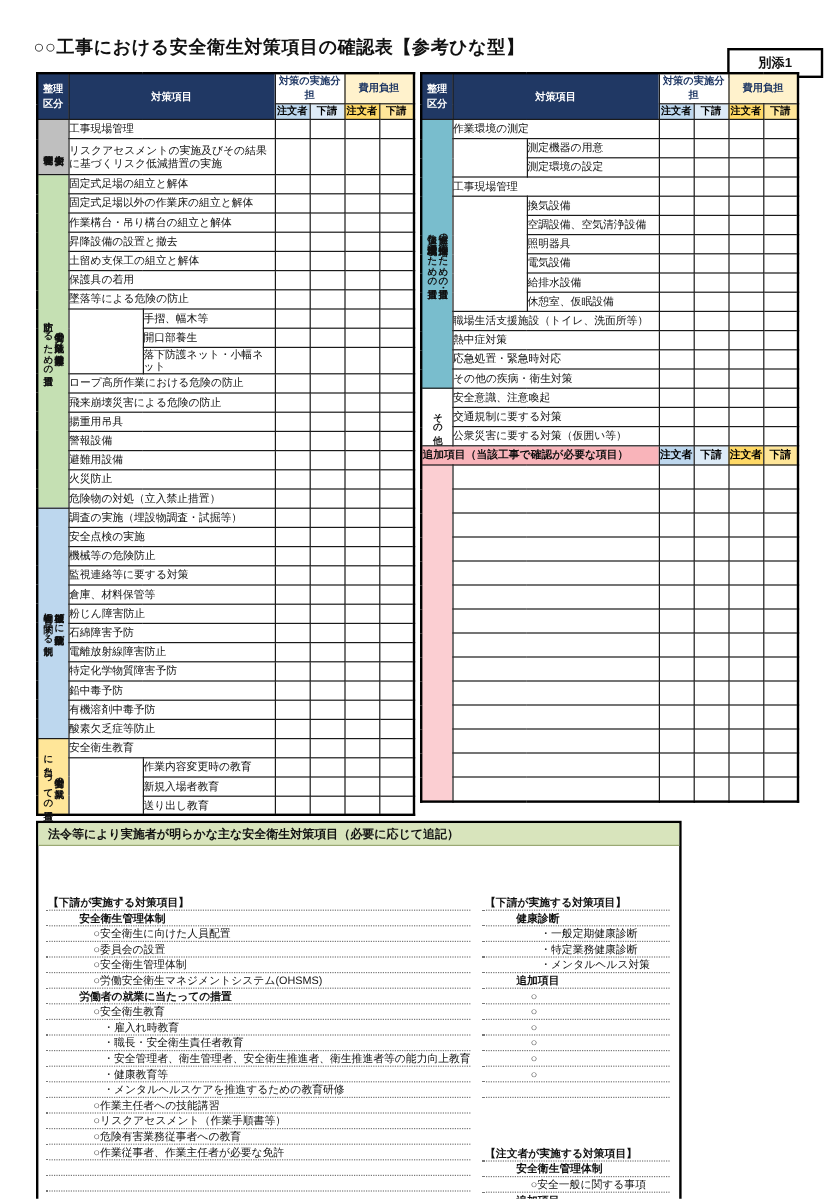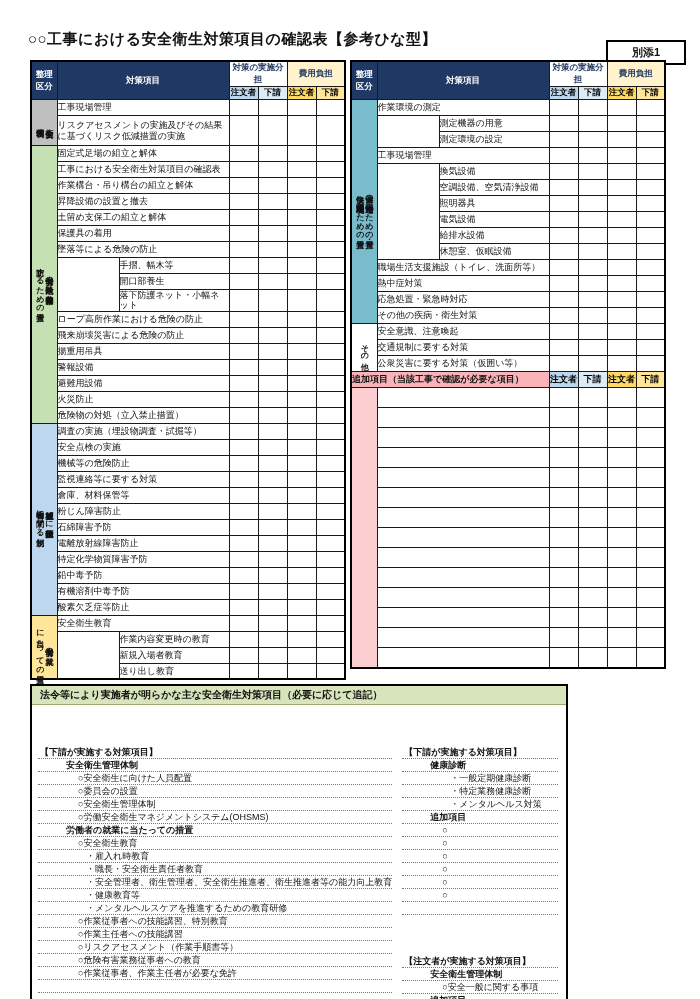--- a/index.html
+++ b/index.html
@@ -111,21 +111,21 @@
               <div class="vtext">労働者の危険又は健康障害を
 防止するための措置</div>
             </td>
             <td class="name" colspan="2">固定式足場の組立と解体</td>
             <td class="val"></td>
             <td class="val"></td>
             <td class="val"></td>
             <td class="val"></td>
           </tr>
           <tr>
-            <td class="name" colspan="2">工事における安全衛生対策項目の確認表</td>
+            <td class="name" colspan="2">固定式足場以外の作業床の組立と解体</td>
             <td class="val"></td>
             <td class="val"></td>
             <td class="val"></td>
             <td class="val"></td>
           </tr>
           <tr>
             <td class="name" colspan="2">作業構台・吊り構台の組立と解体</td>
             <td class="val"></td>
             <td class="val"></td>
             <td class="val"></td>
@@ -629,21 +629,20 @@
         <div class="lrow lv-i">○委員会の設置</div>
         <div class="lrow lv-i">○安全衛生管理体制</div>
         <div class="lrow lv-i">○労働安全衛生マネジメントシステム(OHSMS)</div>
         <div class="lrow lv-s">労働者の就業に当たっての措置</div>
         <div class="lrow lv-i">○安全衛生教育</div>
         <div class="lrow lv-d">・雇入れ時教育</div>
         <div class="lrow lv-d">・職長・安全衛生責任者教育</div>
         <div class="lrow lv-d">・安全管理者、衛生管理者、安全衛生推進者、衛生推進者等の能力向上教育</div>
         <div class="lrow lv-d">・健康教育等</div>
         <div class="lrow lv-d">・メンタルヘルスケアを推進するための教育研修</div>
-        <div class="lrow lv-i">○作業従事者への技能講習、特別教育</div>
         <div class="lrow lv-i">○作業主任者への技能講習</div>
         <div class="lrow lv-i">○リスクアセスメント（作業手順書等）</div>
         <div class="lrow lv-i">○危険有害業務従事者への教育</div>
         <div class="lrow lv-i">○作業従事者、作業主任者が必要な免許</div>
         <div class="lrow lv-b"></div>
         <div class="lrow lv-b"></div>
       </div>
     <div class="rcol" id="legal-right">
         <div class="lrow lv-h">【下請が実施する対策項目】</div>
         <div class="lrow lv-s">健康診断</div>

